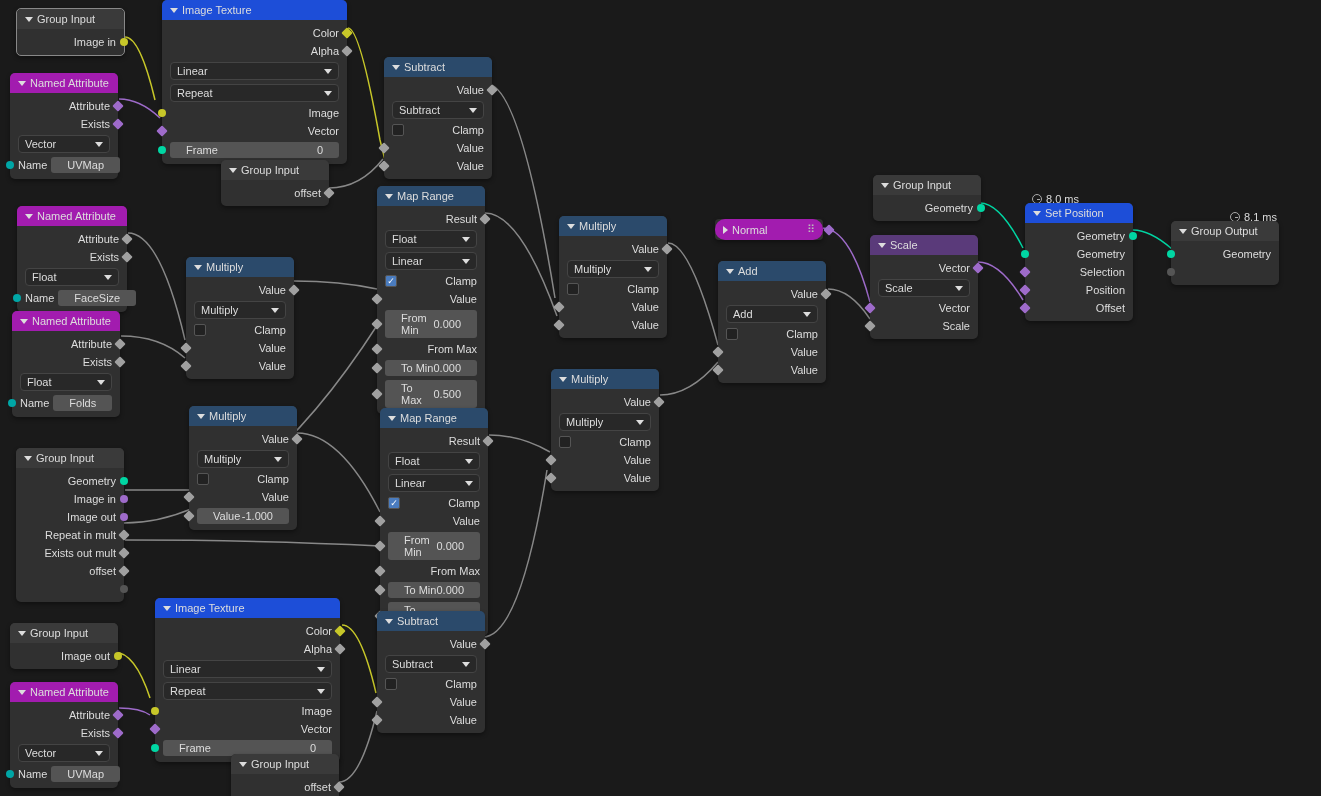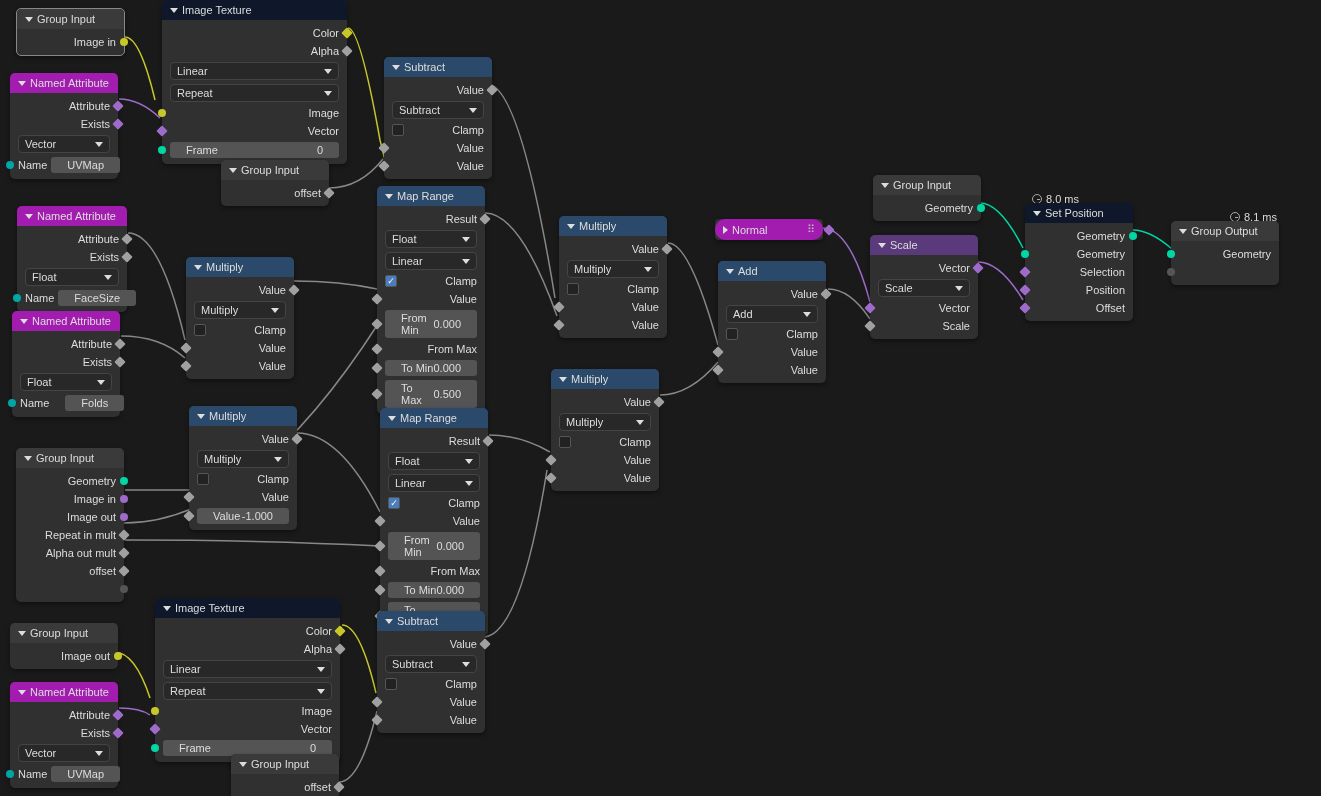--- a/index.html
+++ b/index.html
@@ -1,19 +1,19 @@
 <!DOCTYPE html>
 <html><head>
 <meta charset="utf-8">
 <style>
 *{box-sizing:border-box;margin:0;padding:0;font-family:sans-serif;font-size:11px;color:#ddd}
 body{background:#1a1a1a;width:1321px;height:796px;position:relative;overflow:hidden}
 .node{position:absolute;background:#303030;border-radius:5px;box-shadow:0 2px 4px rgba(0,0,0,.4);overflow:visible}
 .hdr{padding:4px 8px;border-radius:5px 5px 0 0;display:flex;align-items:center;gap:4px;font-size:11px}
-.hdr-teal{background:#0f172a}
+.hdr-teal{background:#1d4ed8}
 .hdr-red{background:#a21caf}
 .hdr-dark{background:#3a3a3a}
 .hdr-blue{background:#2b4a6b}
 .hdr-purple{background:#5a3a7a}
 .chev{width:0;height:0;border-left:4px solid transparent;border-right:4px solid transparent;border-top:5px solid #ddd;display:inline-block}
 .chev-r{border-left:5px solid #ddd;border-top:4px solid transparent;border-bottom:4px solid transparent;border-right:none}
 .body{padding:4px 8px}
 .row{display:flex;align-items:center;justify-content:space-between;padding:2px 0;min-height:18px;position:relative}
 .sock{width:8px;height:8px;border-radius:50%;position:absolute}
 .sock-l{left:-12px}
@@ -158,21 +158,21 @@
       </div>
 <div class="row">
         <div class="sel">
           <span>Float</span>
           <span class="chev"></span>
         </div>
       </div>
 <div class="row">
         <span class="sock sock-l s-teal"></span>
         <span>Name</span>
-        <div class="field" style="margin-left:16px">
+        <div class="field" style="margin-left:4px">
           <span>Folds</span>
         </div>
       </div>
 </div>
   </div>
 
 <div class="node" style="left:16px;top:448px;width:108px">
 <div class="hdr hdr-dark">
       <span class="chev"></span>
       <span>Group Input</span>
@@ -188,21 +188,21 @@
       </div>
 <div class="row">
         <span class="lbl-r">Image out</span>
         <span class="sock sock-r s-purple"></span>
       </div>
 <div class="row">
         <span class="lbl-r">Repeat in mult</span>
         <span class="sock sock-r s-gray diamond"></span>
       </div>
 <div class="row">
-        <span class="lbl-r">Alpha out mult</span>
+        <span class="lbl-r">Exists out mult</span>
         <span class="sock sock-r s-gray diamond"></span>
       </div>
 <div class="row">
         <span class="lbl-r">offset</span>
         <span class="sock sock-r s-gray diamond"></span>
       </div>
 <div class="row">
         <span class="lbl-r"></span>
         <span class="sock sock-r s-gray" style="background:#555"></span>
       </div>

